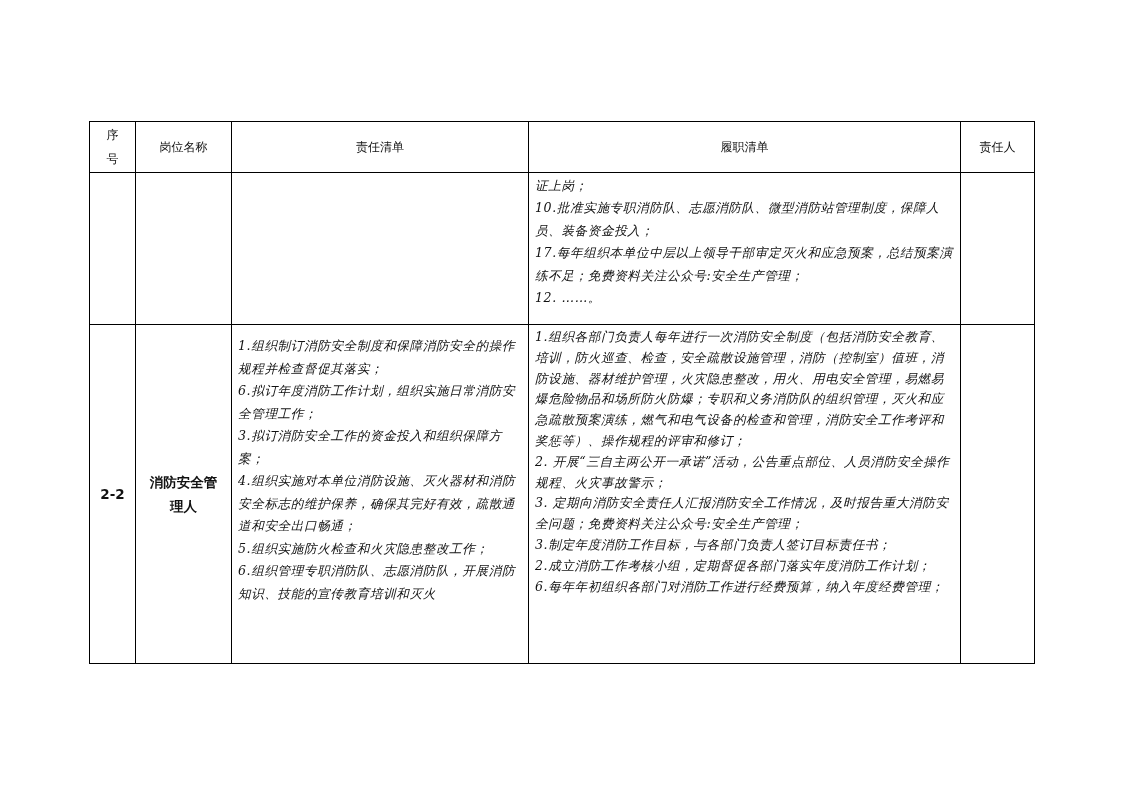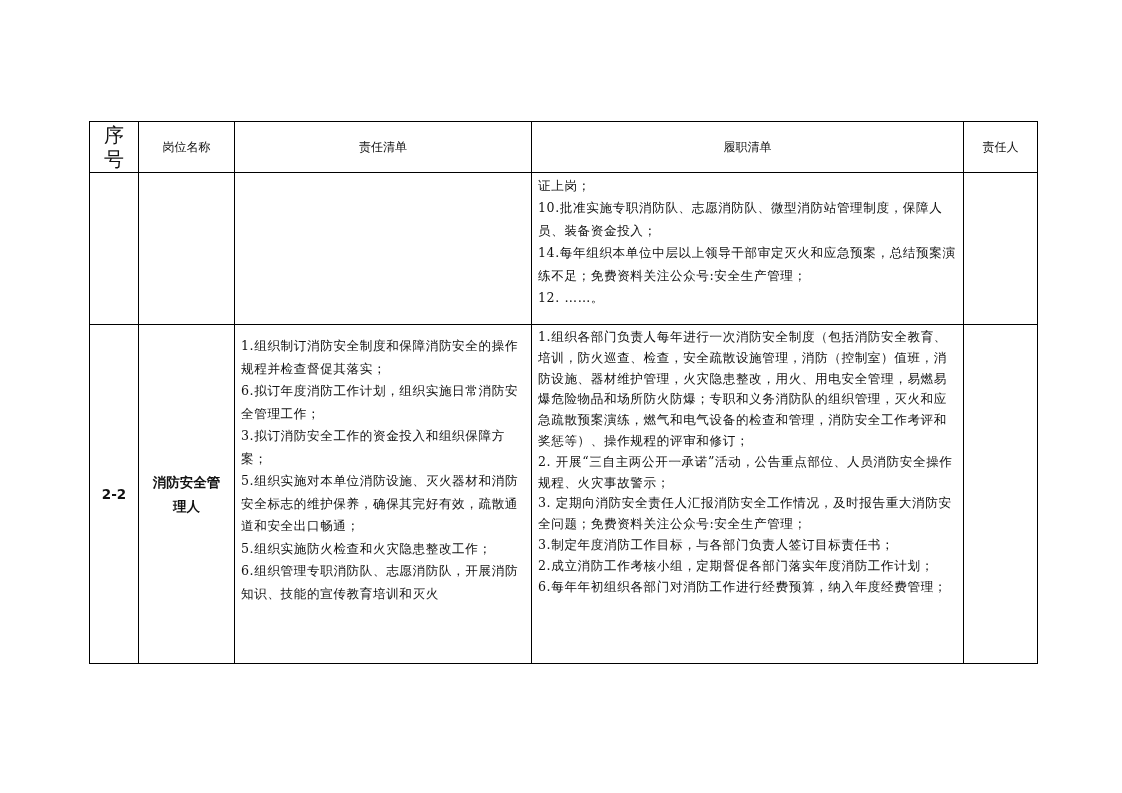--- a/index.html
+++ b/index.html
@@ -3,70 +3,70 @@
 <meta charset="utf-8">
 <style>
   html, body { margin:0; padding:0; background:#ffffff; }
   body { width:1122px; height:793px; position:relative; overflow:hidden;
          font-family:"DejaVu Serif","Liberation Serif",serif; color:#111; }
   .tbl { position:absolute; left:89px; top:121px; border-collapse:collapse; table-layout:fixed; }
   .tbl td, .tbl th { border:1px solid #000; padding:0; vertical-align:top; }
   .tbl th { font-family:"DejaVu Sans","Liberation Sans",sans-serif; font-weight:normal;
             font-size:12px; text-align:center; vertical-align:middle; height:50px; line-height:22px; }
   .c1{width:46px;} .c2{width:96px;} .c3{width:297px;} .c4{width:432px;} .c5{width:74px;}
-  .cell-text { font-size:12.6px; line-height:22.5px; padding:2px 5px 0 6px; letter-spacing:0.6px; }
+  .cell-text { font-size:12.6px; line-height:22.5px; padding:2px 5px 0 6px; letter-spacing:0.6px;font-style:italic; }
   .cell-text div { white-space:normal; }
   .mid { vertical-align:middle !important; text-align:center;
          font-family:"DejaVu Sans","Liberation Sans",sans-serif; font-weight:bold; font-size:13.5px; line-height:24px; }
   .r1 { height:152px; } .r2 { height:339px; }
   .duty div { line-height:22.4px; }
   .duty2 div { line-height:20.8px; }
 </style>
 </head>
 <body>
 
 <table class="tbl">
   <colgroup>
       <col class="c1">
       <col class="c2">
       <col class="c3">
       <col class="c4">
       <col class="c5">
     </colgroup>
   <tbody>
       <tr>
-    <th style="font-size:20px;line-height:24px;padding:0 14px;">序号</th>
+    <th style="font-size:12px;line-height:24px;padding:0 14px;">序号</th>
     <th>岗位名称</th>
     <th>责任清单</th>
     <th>履职清单</th>
     <th>责任人</th>
   </tr>
   <tr class="r1">
     <td class="mid"></td>
     <td class="mid"></td>
     <td></td>
     <td>
       <div class="cell-text duty">
         <div>证上岗；</div>
         <div>10.批准实施专职消防队、志愿消防队、微型消防站管理制度，保障人员、装备资金投入；</div>
-        <div>14.每年组织本单位中层以上领导干部审定灭火和应急预案，总结预案演练不足；免费资料关注公众号:安全生产管理；</div>
+        <div>17.每年组织本单位中层以上领导干部审定灭火和应急预案，总结预案演练不足；免费资料关注公众号:安全生产管理；</div>
         <div>12. ……。</div>
       </div>
     </td>
     <td></td>
   </tr>
   <tr class="r2">
     <td class="mid">2-2</td>
     <td class="mid" style="padding:0 8px;">消防安全管理人</td>
     <td>
       <div class="cell-text" style="padding-top:10px;">
         <div>1.组织制订消防安全制度和保障消防安全的操作规程并检查督促其落实；</div>
         <div>6.拟订年度消防工作计划，组织实施日常消防安全管理工作；</div>
         <div>3.拟订消防安全工作的资金投入和组织保障方案；</div>
-        <div>5.组织实施对本单位消防设施、灭火器材和消防安全标志的维护保养，确保其完好有效，疏散通道和安全出口畅通；</div>
+        <div>4.组织实施对本单位消防设施、灭火器材和消防安全标志的维护保养，确保其完好有效，疏散通道和安全出口畅通；</div>
         <div>5.组织实施防火检查和火灾隐患整改工作；</div>
         <div>6.组织管理专职消防队、志愿消防队，开展消防知识、技能的宣传教育培训和灭火</div>
       </div>
     </td>
     <td>
       <div class="cell-text duty2">
         <div>1.组织各部门负责人每年进行一次消防安全制度（包括消防安全教育、培训，防火巡查、检查，安全疏散设施管理，消防（控制室）值班，消防设施、器材维护管理，火灾隐患整改，用火、用电安全管理，易燃易爆危险物品和场所防火防爆；专职和义务消防队的组织管理，灭火和应急疏散预案演练，燃气和电气设备的检查和管理，消防安全工作考评和奖惩等）、操作规程的评审和修订；</div>
         <div>2. 开展“三自主两公开一承诺”活动，公告重点部位、人员消防安全操作规程、火灾事故警示；</div>
         <div>3. 定期向消防安全责任人汇报消防安全工作情况，及时报告重大消防安全问题；免费资料关注公众号:安全生产管理；</div>
         <div>3.制定年度消防工作目标，与各部门负责人签订目标责任书；</div>

